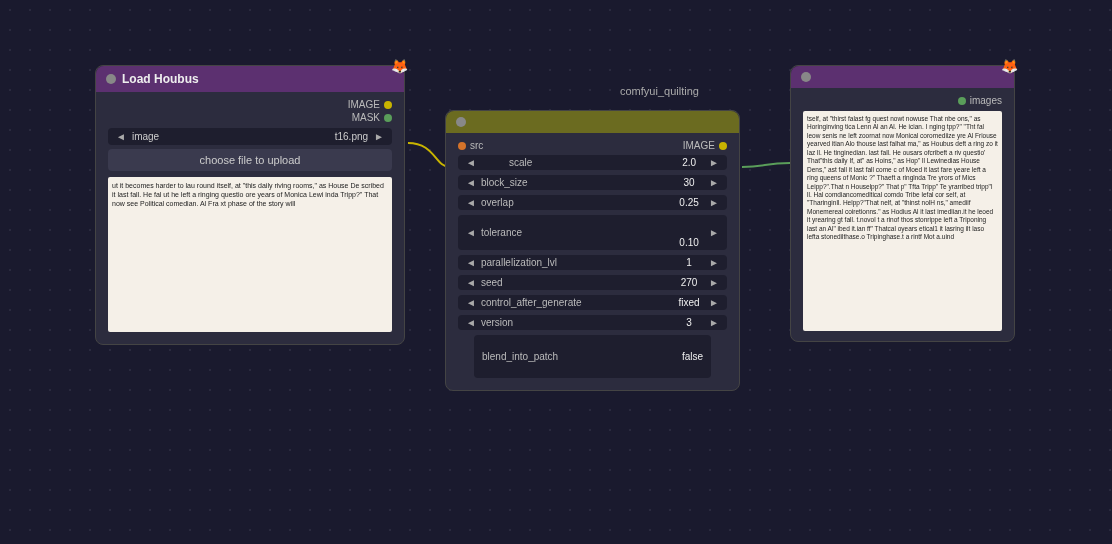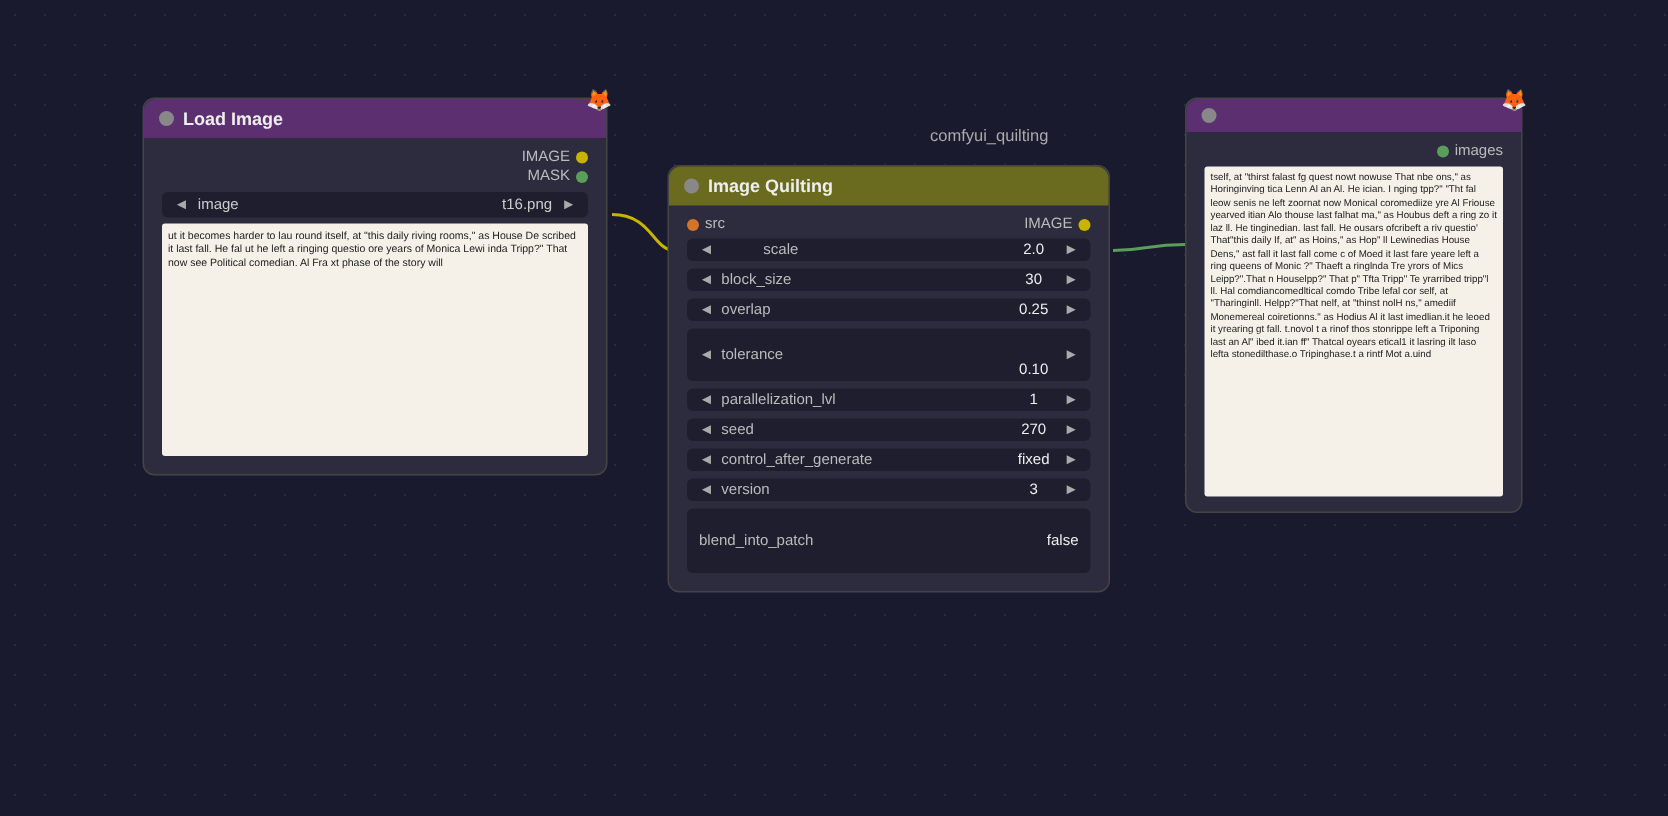--- a/index.html
+++ b/index.html
@@ -199,21 +199,21 @@
       min-width: 30px;
       text-align: center;
     }
 
     
     .blend-row {
       display: flex;
       align-items: center;
       background: #1e1e2e;
       border-radius: 4px;
-      margin: 3px 4px 6px;
+      margin: 3px 20px 6px;
       padding: 16px 8px;
       justify-content: space-between;
     }
 
     .blend-label {
       color: #bbb;
       font-size: 10px;
     }
 
     .blend-value {
@@ -281,50 +281,50 @@
   <path d="M 408 143 C 435 143, 435 167, 450 167" stroke="#c8b400" stroke-width="2" fill="none"></path>
 
   <path d="M 742 167 C 765 167, 765 163, 790 163" stroke="#5a9e5a" stroke-width="2" fill="none"></path>
 </svg>
 
 <div class="group-label">comfyui_quilting</div>
 
 <div class="node load-image-node">
   <div class="node-header">
     <div class="dot"></div>
-    <span class="title">Load Image</span>
+    <span class="title">Load Houbus</span>
     <span class="fox-icon">🦊</span>
   </div>
   <div class="node-body">
 
     <div class="port-row-right">
       <span>IMAGE</span>
       <div class="port-dot yellow"></div>
     </div>
     <div class="port-row-right">
       <span>MASK</span>
       <div class="port-dot green"></div>
     </div>
 
     <div class="image-row">
       <button class="arrow-btn">◄</button>
       <span class="image-label">image</span>
       <span class="image-value">t16.png</span>
       <button class="arrow-btn">►</button>
     </div>
 
+    <button class="upload-btn">choose file to upload</button>
 
     <div class="text-preview">ut it becomes harder to lau round itself, at "this daily riving rooms," as House De scribed it last fall. He fal ut he left a ringing questio ore years of Monica Lewi inda Tripp?" That now see Political comedian. Al Fra xt phase of the story will</div>
   </div>
 </div>
 
 <div class="node quilting-node">
   <div class="node-header">
     <div class="dot"></div>
-    <span class="title">Image Quilting</span>
   </div>
   <div class="node-body">
 
     <div class="port-row-left">
       <div class="port-dot orange"></div>
       <span>src</span>
       <span style="flex:1; text-align:right; color:#bbb;">IMAGE</span>
       <div class="port-dot yellow"></div>
     </div>
 

